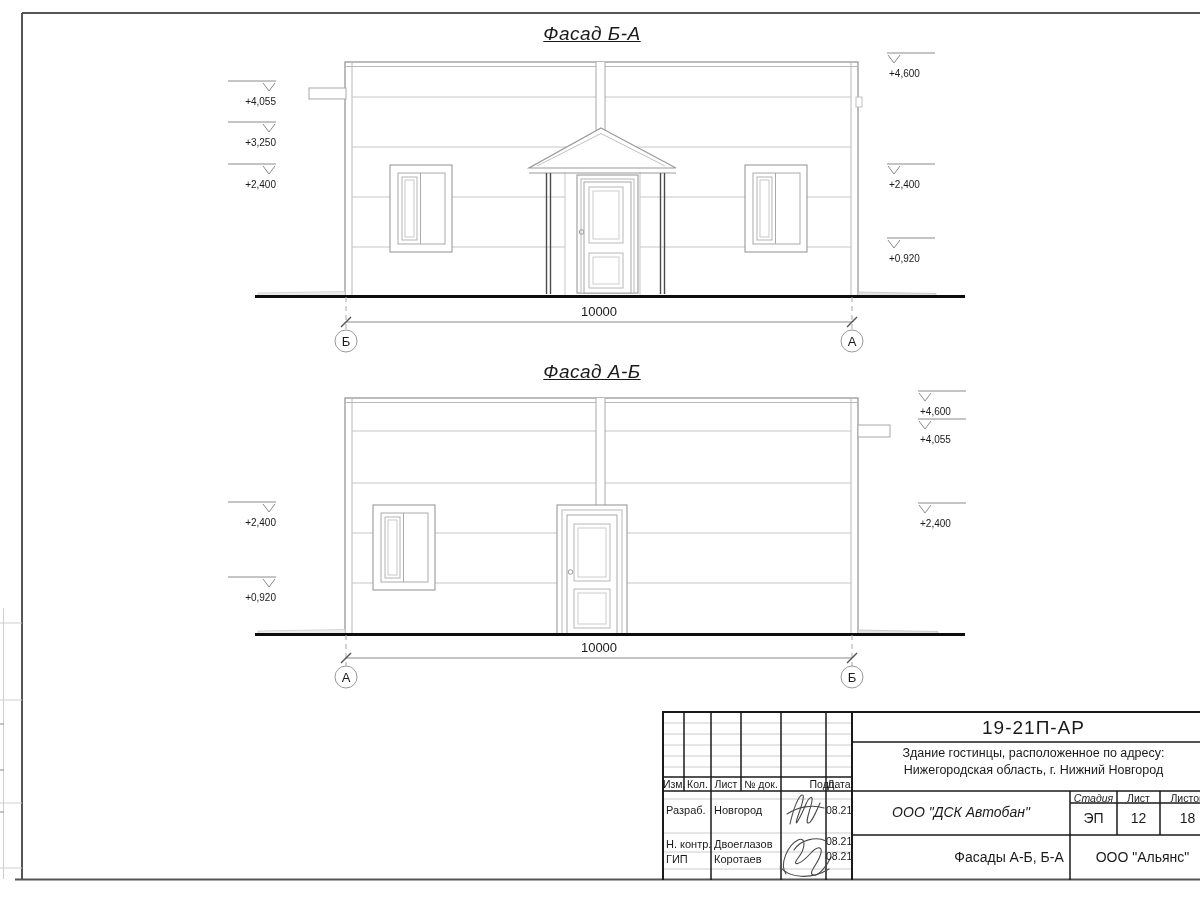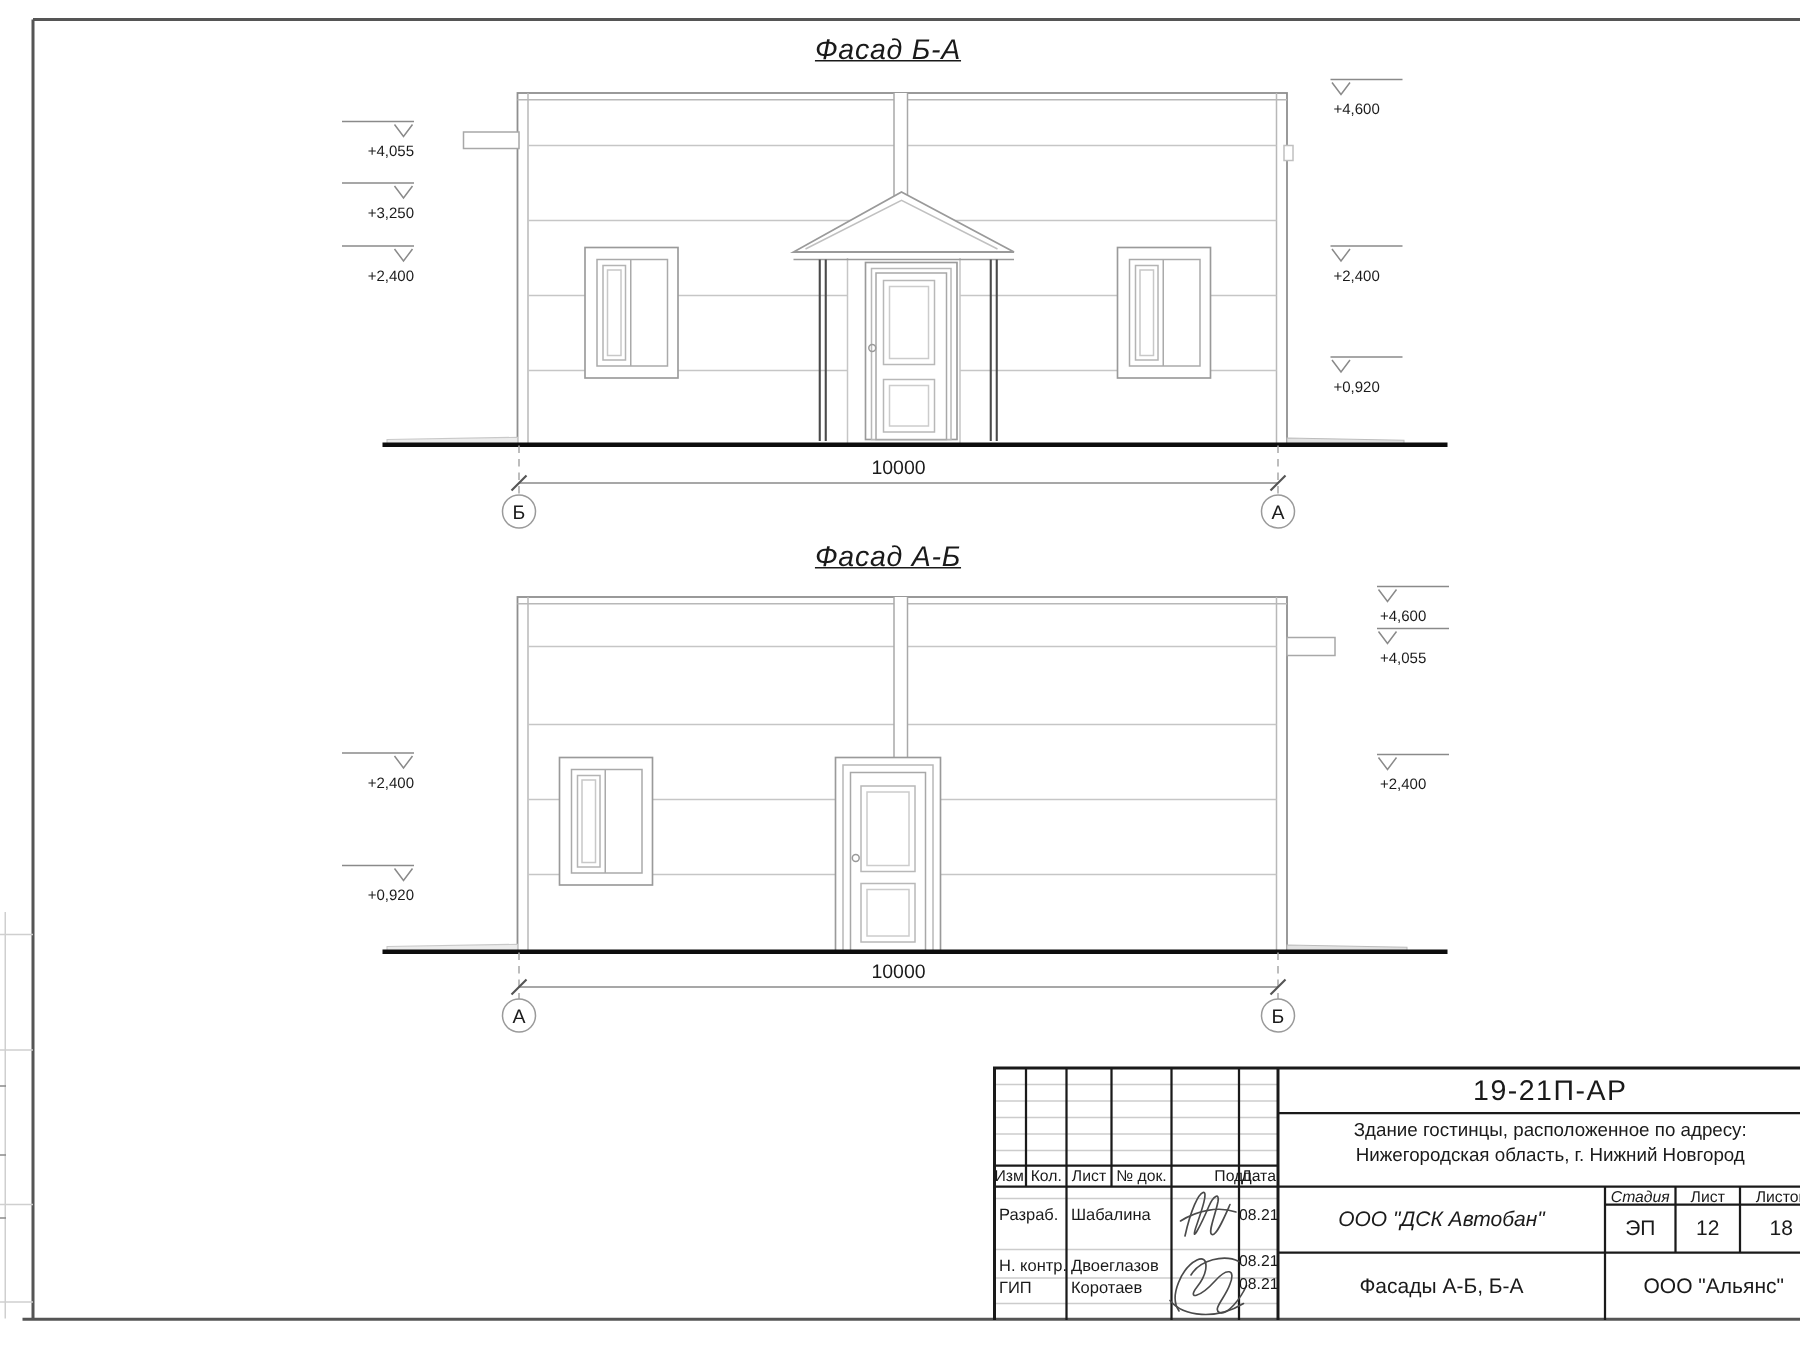--- a/index.html
+++ b/index.html
@@ -276,33 +276,33 @@
 <span class="t axis ctr" style="left:841px;top:670px;width:22px;">Б</span>
 
 <span class="t tb-s ctr" style="left:663px;top:778px;width:21px;">Изм.</span>
 <span class="t tb-s ctr" style="left:684px;top:778px;width:27px;">Кол.</span>
 <span class="t tb-s ctr" style="left:711px;top:778px;width:30px;">Лист</span>
 <span class="t tb-s ctr" style="left:741px;top:778px;width:40px;">№ док.</span>
 <span class="t tb-s ctr" style="left:781px;top:778px;width:45px;margin-left:20px;">Подп.</span>
 <span class="t tb-s ctr" style="left:826px;top:778px;width:26px;">Дата</span>
 
 <span class="t tb-m" style="left:666px;top:804px;">Разраб.</span>
-<span class="t tb-m" style="left:714px;top:804px;">Шабалина</span>
+<span class="t tb-m" style="left:714px;top:804px;">Новгород</span>
 <span class="t tb-s ctr" style="left:826px;top:804px;width:26px;">08.21</span>
 <span class="t tb-m" style="left:666px;top:838px;">Н. контр.</span>
 <span class="t tb-m" style="left:714px;top:838px;">Двоеглазов</span>
 <span class="t tb-s ctr" style="left:826px;top:835px;width:26px;">08.21</span>
 <span class="t tb-m" style="left:666px;top:853px;">ГИП</span>
 <span class="t tb-m" style="left:714px;top:853px;">Коротаев</span>
 <span class="t tb-s ctr" style="left:826px;top:850px;width:26px;">08.21</span>
 
 <span class="t tb-doc ctr" style="left:852px;top:717px;width:363px;">19-21П-АР</span>
 <span class="t tb-addr ctr" style="left:856px;top:746px;width:355px;">Здание гостинцы, расположенное по адресу:</span>
 <span class="t tb-addr ctr" style="left:856px;top:763px;width:355px;">Нижегородская область, г. Нижний Новгород</span>
 <span class="t tb-cell it ctr" style="left:852px;top:804px;width:218px;">ООО "ДСК Автобан"</span>
 <span class="t tb-s ctr" style="left:1070px;top:792px;width:47px;font-style:italic;">Стадия</span>
 <span class="t tb-s ctr" style="left:1117px;top:792px;width:43px;">Лист</span>
 <span class="t tb-s ctr" style="left:1160px;top:792px;width:55px;">Листов</span>
 <span class="t tb-cell ctr" style="left:1070px;top:810px;width:47px;">ЭП</span>
 <span class="t tb-cell ctr" style="left:1117px;top:810px;width:43px;">12</span>
 <span class="t tb-cell ctr" style="left:1160px;top:810px;width:55px;">18</span>
-<span class="t tb-cell ctr" style="left:852px;top:849px;width:218px;">Фасады А-Б, Б-А</span>
+<span class="t tb-cell ctr" style="left:852px;top:849px;width:218px;padding-left:48px;">Фасады А-Б, Б-А</span>
 <span class="t tb-cell ctr" style="left:1070px;top:849px;width:145px;">ООО "Альянс"</span>
 
 </body></html>

